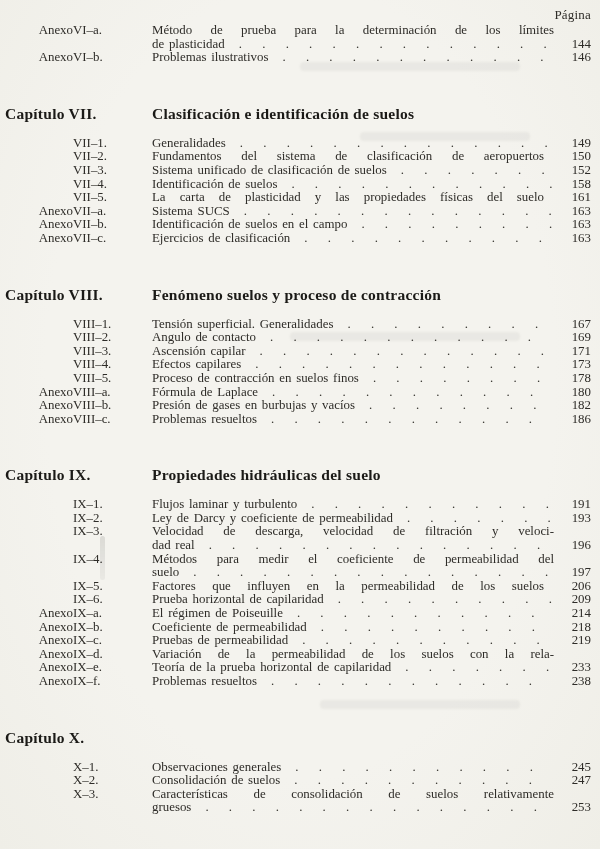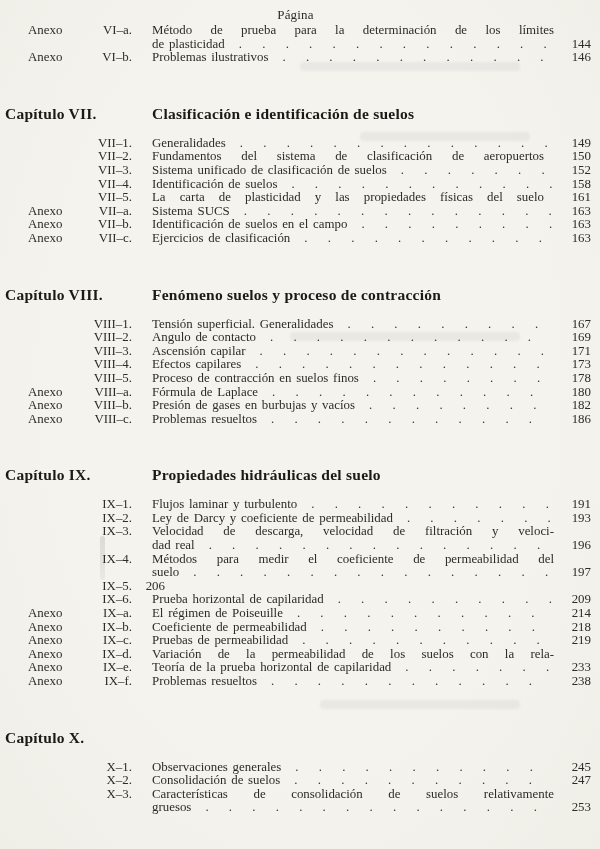--- a/index.html
+++ b/index.html
@@ -20,21 +20,21 @@
     position: relative;
   }
   .page {
     padding-top: 8px;
     position: relative;
     z-index: 2;
   }
   .pagina-header {
     font-size: 13px;
     line-height: 14px;
-    text-align: center;
+    text-align: right;
     padding-right: 9px;
     margin-bottom: 2px;
     letter-spacing: 0.2px;
   }
   .section { margin-top: 38px; }
   .section.first { margin-top: 2px; }
 
   .heading-row {
     display: flex;
     font-weight: bold;
@@ -48,22 +48,22 @@
   .head-title { flex: 1; margin-left: 10px; }
   .head-line { display: block; }
 
   .row {
     display: flex;
     align-items: baseline;
     font-size: 12.9px;
     line-height: 13.6px;
     word-spacing: 1.5px;
   }
-  .col-label { flex: none; width: 45px; margin-left: 28px; }
-  .col-num   { flex: none; width: 59px; text-align: right; }
+  .col-label { flex: none; width: 45px; margin-left: 28px; text-align: right; }
+  .col-num   { flex: none; width: 59px; }
   .col-title { flex: none; margin-left: 20px; }
   .col-title.fill {
     flex: 1;
     text-align: justify;
     text-align-last: justify;
   }
   .col-title.wrap-first  { padding-right: 46px; }
   .col-title.before-page { padding-right: 14px; }
   .leader {
     flex: 1;
@@ -306,20 +306,21 @@
         <div class="row">
     <span class="col-label"></span>
     <span class="col-num"></span>
     <span class="col-title">suelo</span>
     <span class="leader"></span>
     <span class="col-page">197</span>
   </div>
         <div class="row">
     <span class="col-label"></span>
     <span class="col-num">IX–5.</span>
+    <span class="col-title fill before-page">Factores que influyen en la permeabilidad de los suelos</span>
 
     <span class="col-page">206</span>
   </div>
         <div class="row">
     <span class="col-label"></span>
     <span class="col-num">IX–6.</span>
     <span class="col-title">Prueba horizontal de capilaridad</span>
     <span class="leader"></span>
     <span class="col-page">209</span>
   </div>

